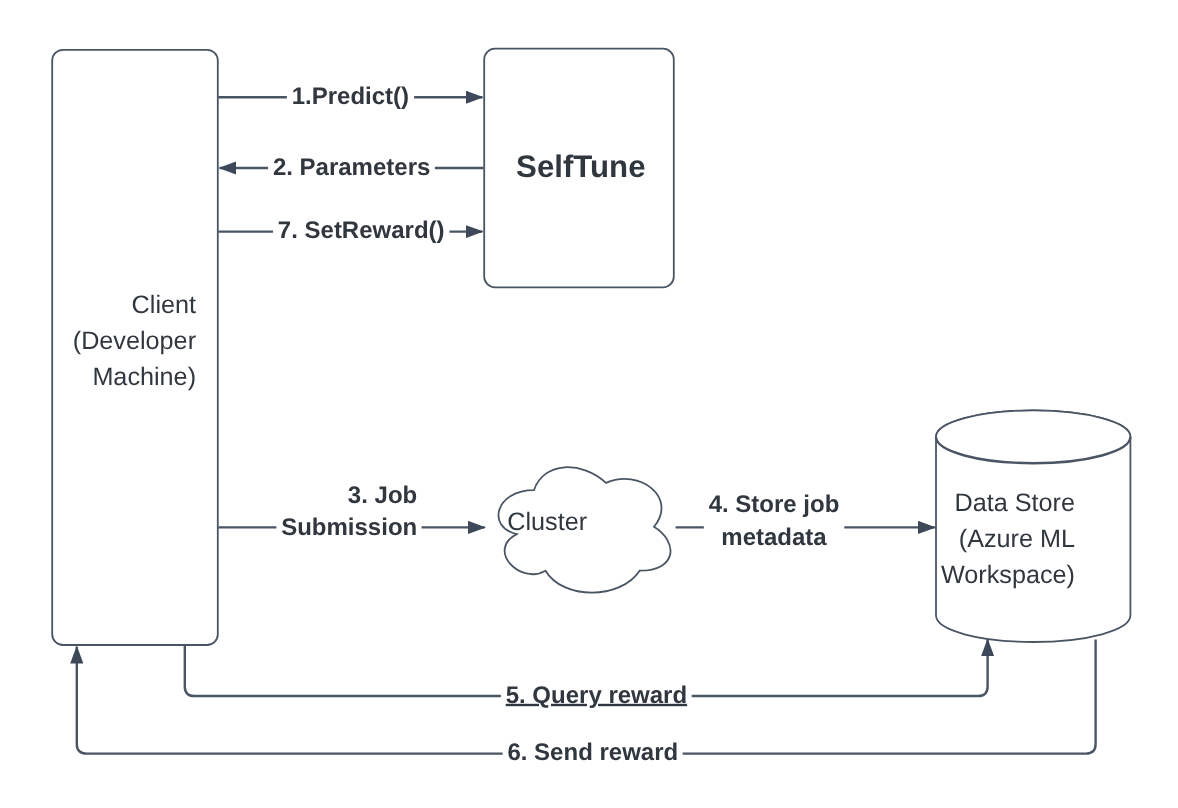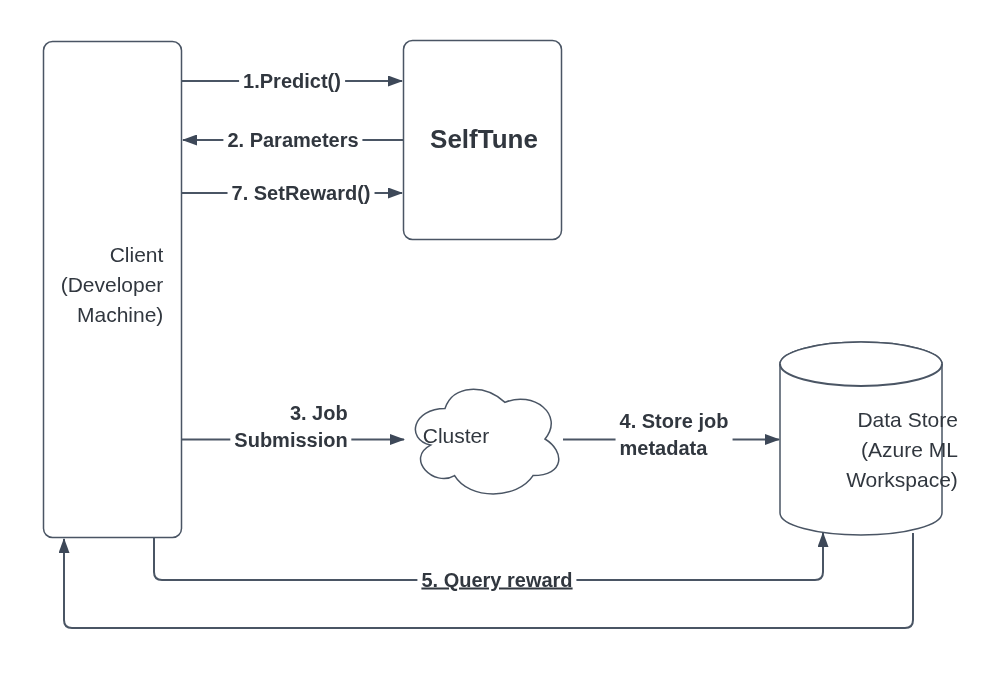--- a/index.html
+++ b/index.html
@@ -103,38 +103,39 @@
   <div class="label node-label" style="left:112px; top:285px;">
     <div>Client</div>
     <div>(Developer</div>
     <div>Machine)</div>
   </div>
 
   <div class="label selftune-label" style="left:484px; top:139px;">SelfTune</div>
 
   <div class="label node-label" style="left:456px; top:436px;">Cluster</div>
 
-  <div class="label node-label" style="left:902px; top:450px;">
+  <div class="label node-label" style="left:840px; top:450px;">
     <div>Data Store</div>
     <div>(Azure ML</div>
     <div>Workspace)</div>
   </div>
 
   <div class="label edge-label" style="left:292px; top:81px;">1.Predict()</div>
 
   <div class="label edge-label" style="left:293px; top:140px;">2. Parameters</div>
 
   <div class="label edge-label" style="left:274px; top:193px;margin-left:27px;">7. SetReward()</div>
 
   <div class="label edge-label two-line" style="left:291px; top:427px;text-align:right;">
     <div>3. Job</div>
     <div>Submission</div>
   </div>
 
-  <div class="label edge-label two-line" style="left:674px; top:435px;">
+  <div class="label edge-label two-line" style="left:645px; top:435px;text-align:center;">
     <div>4. Store job</div>
     <div>metadata</div>
   </div>
 
   <div class="label edge-label" style="left:497px; top:580px;text-decoration:underline;">5. Query reward</div>
 
+  <div class="label edge-label" style="left:494px; top:628px;">6. Send reward</div>
 
 </div>
 
 </body></html>

